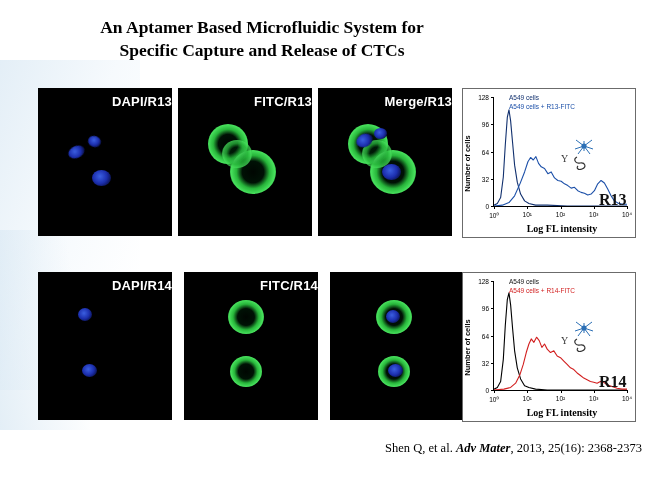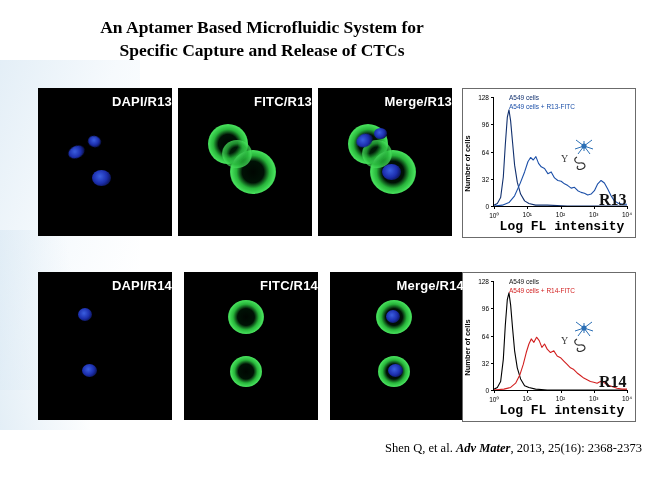--- a/index.html
+++ b/index.html
@@ -116,22 +116,22 @@
     white-space: nowrap;
     font-family: "Liberation Sans", sans-serif;
     font-size: 7.5px;
     font-weight: bold;
   }
   .x-title {
     position: absolute;
     left: 30px; right: 4px;
     bottom: 3px;
     text-align: center;
-    font-family: Liberation Mono, monospace;
-    font-size: 13px;
+    font-family: Liberation Serif, serif;
+    font-size: 10px;
     font-weight: bold;
   }
   .ytick {
     position: absolute;
     right: 100%;
     margin-right: 2px;
     transform: translateY(-50%);
     font-family: "Liberation Sans", sans-serif;
     font-size: 6.5px;
     color: #000;
@@ -242,21 +242,20 @@
     <div class="cell nuc" style="left:44px; top:92px; width:15px; height:13px;"></div>
   </div>
 
   <div class="micro-panel">
     <div class="micro-label">FITC/R14</div>
     <div class="cell mem" style="left:44px; top:28px; width:36px; height:34px;"></div>
     <div class="cell mem" style="left:46px; top:84px; width:32px; height:31px;"></div>
   </div>
 
   <div class="micro-panel">
-    <div class="micro-label">Merge/R14</div>
     <div class="cell mem" style="left:46px; top:28px; width:36px; height:34px;"></div>
     <div class="cell mem" style="left:48px; top:84px; width:32px; height:31px;"></div>
     <div class="cell nuc" style="left:56px; top:38px; width:14px; height:13px;"></div>
     <div class="cell nuc" style="left:58px; top:92px; width:15px; height:13px;"></div>
   </div>
 </div>
 
 <div class="flow-chart" id="flow-r13">
   <div class="y-title">
     <span>Number of cells</span>

